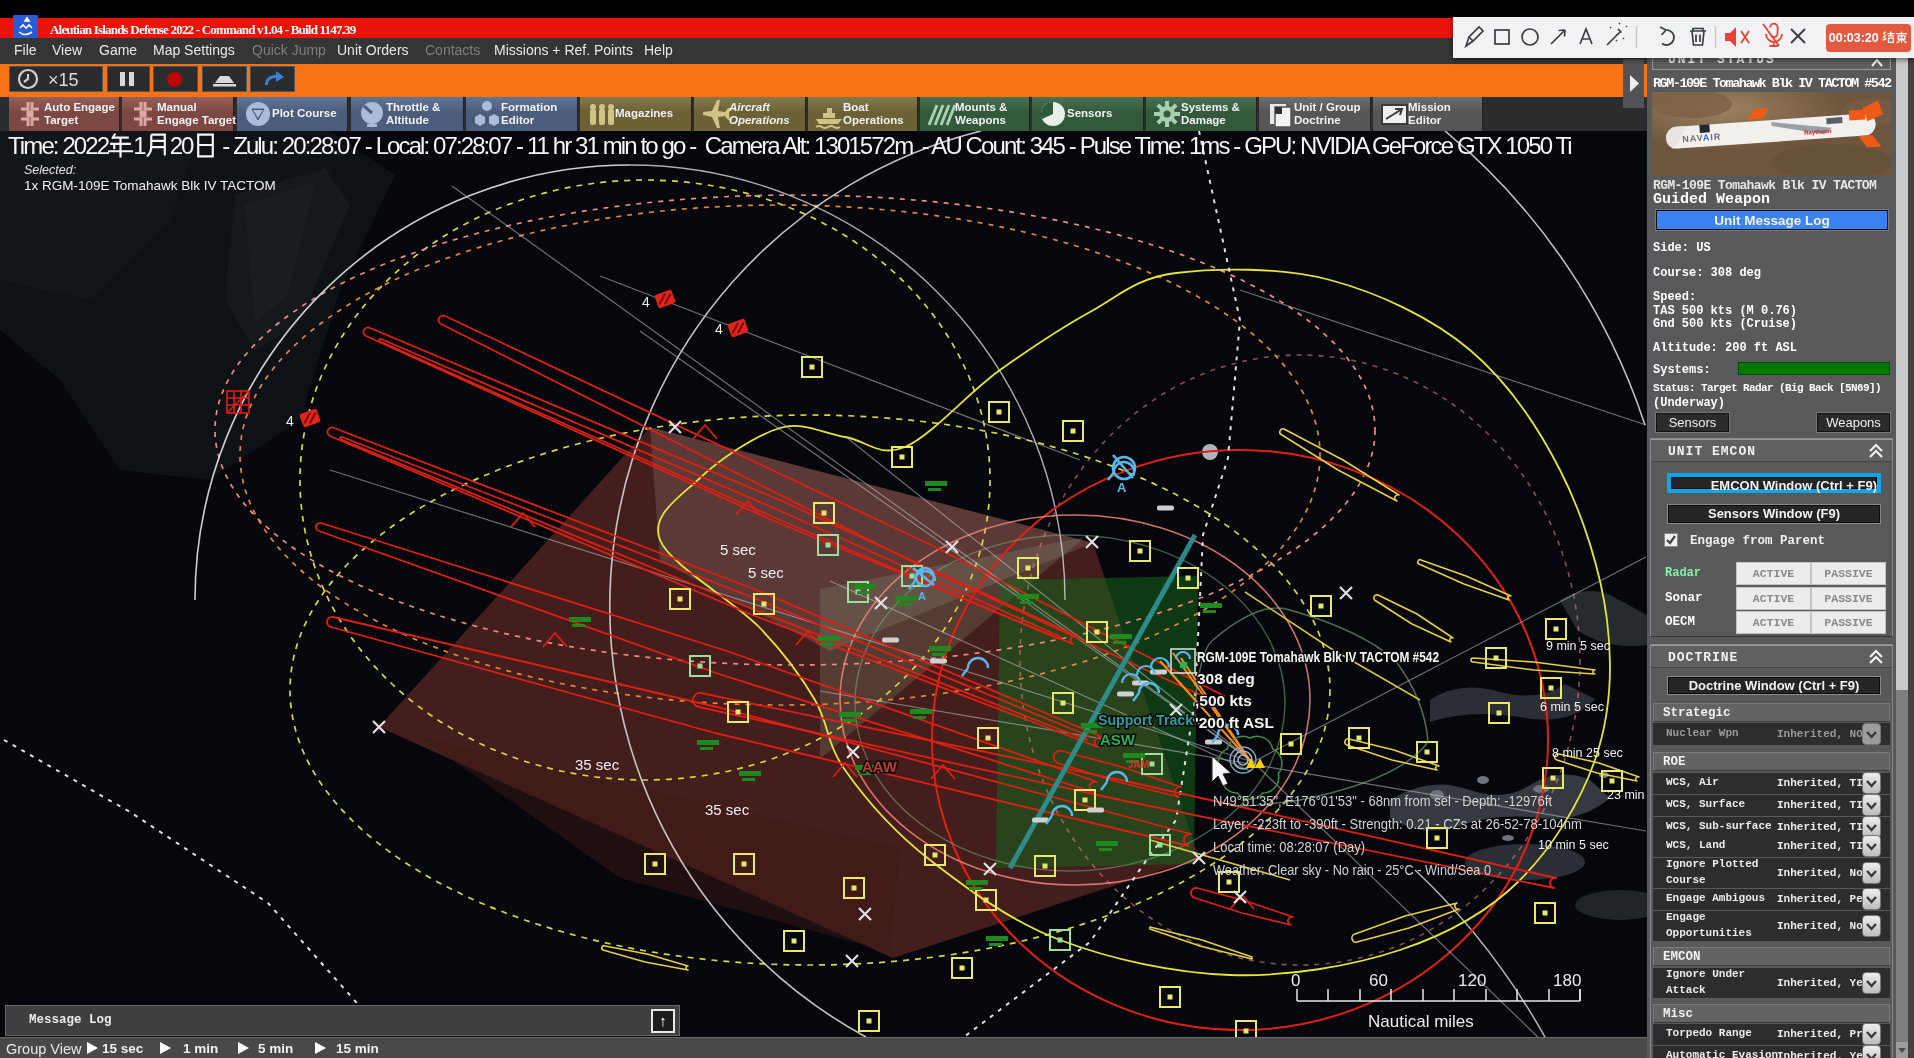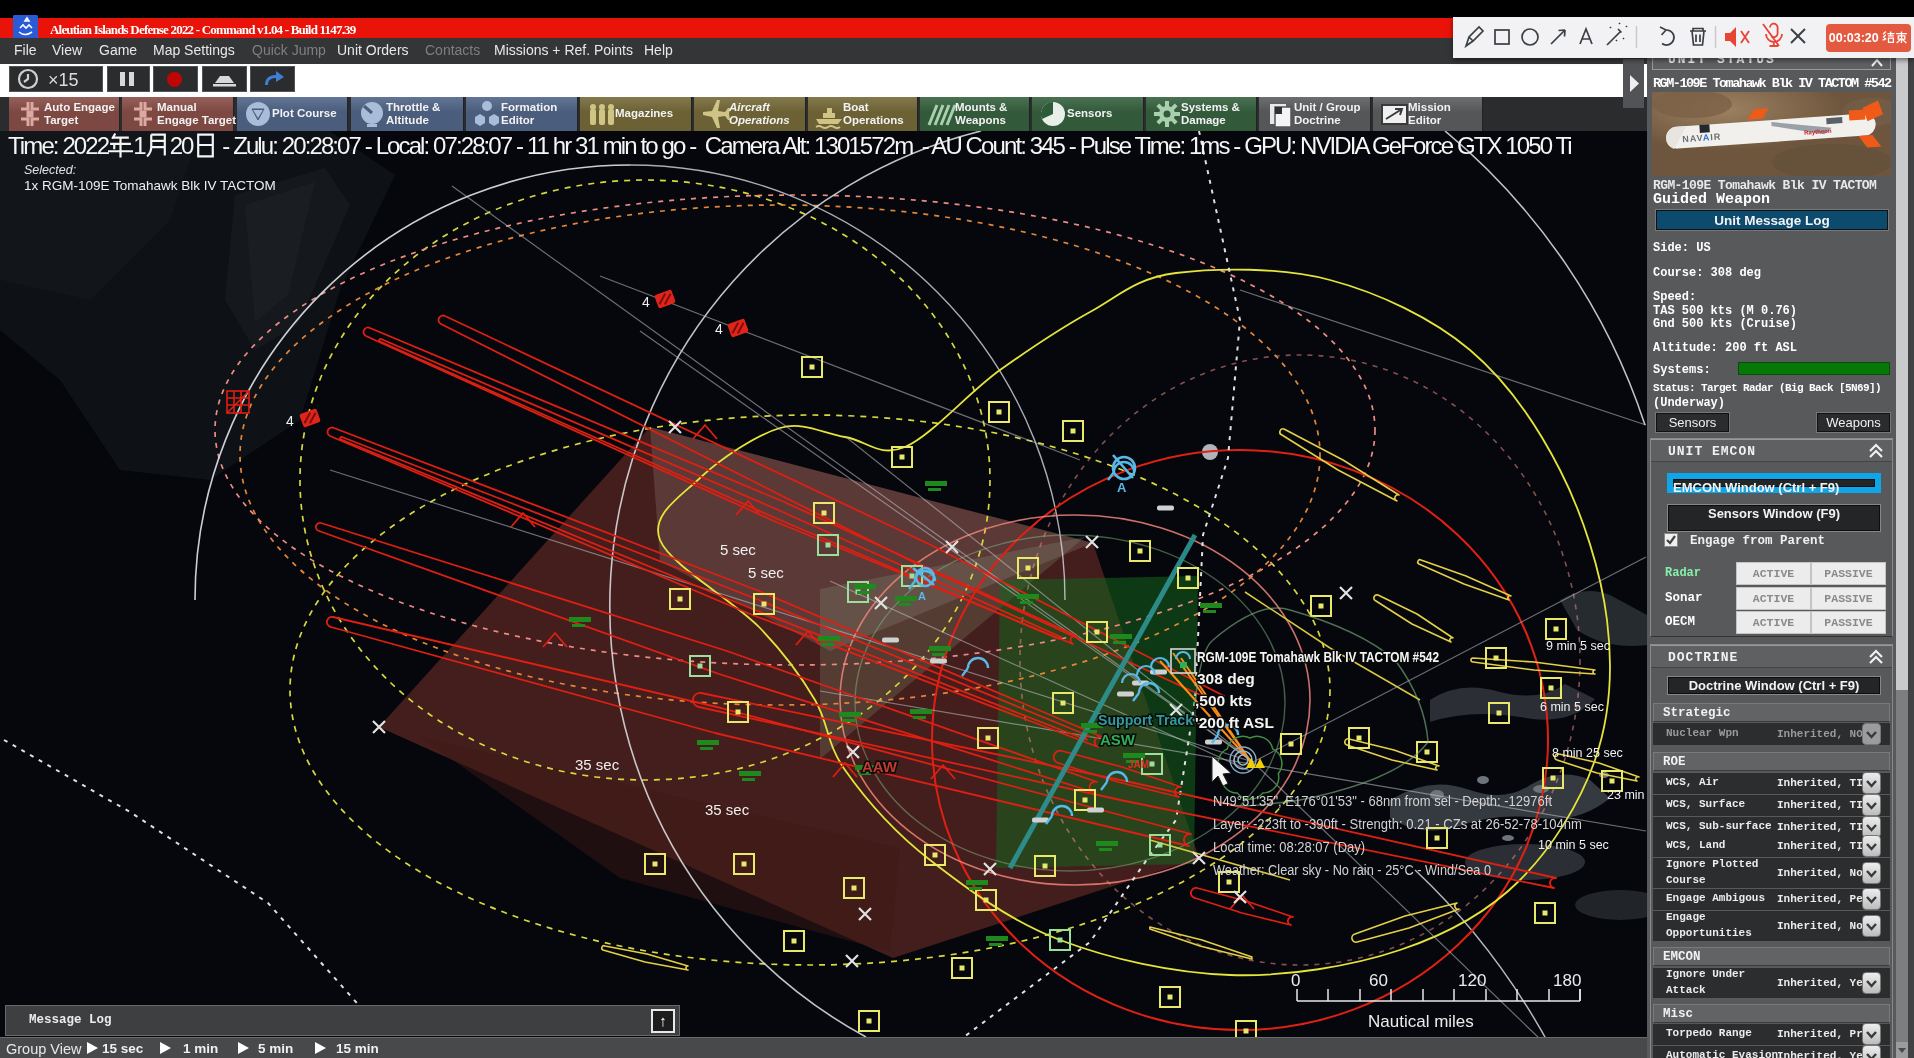--- a/index.html
+++ b/index.html
@@ -3,21 +3,21 @@
 <meta charset="utf-8">
 <style>
   * { margin:0; padding:0; box-sizing:border-box; }
   html,body { width:1914px; height:1058px; background:#000; overflow:hidden;
     font-family:"Liberation Sans", sans-serif; }
   #titlebar { position:absolute; left:0; top:18px; width:1914px; height:20px; background:#ea1309; }
   #titlebar .ticon { position:absolute; left:13px; top:-3px; width:25px; height:25px; background:#2a5bd7; border-radius:2px; }
   #titlebar .ttext { position:absolute; left:50px; top:2px; color:#fff; font-size:13px; letter-spacing:-0.8px; font-weight:bold; line-height:20px; white-space:nowrap;font-family:Liberation Serif, serif; }
   #menubar { position:absolute; left:0; top:38px; width:1647px; height:26px; background:#333537; color:#e8e8e8; font-size:14px; }
   #menubar span { position:absolute; top:4px; }
-  #toolbar1 { position:absolute; left:0; top:64px; width:1773px; height:33px; background:#ffffff; }
+  #toolbar1 { position:absolute; left:0; top:64px; width:1773px; height:33px; background:#f97316; }
   .tb1btn { position:absolute; top:2px; height:26px; background:#2a2c2e; border:1px solid #515355; }
   #toolbar2 { position:absolute; left:0; top:97px; width:1647px; height:34px; background:#2a2c2d; }
   .bigbtn { position:absolute; top:0; height:34px; color:#f2f2f2; font-size:12.5px; font-weight:bold; line-height:1.15; }
   .bigbtn .lbl { position:absolute; left:35px; top:50%; transform:translateY(-50%); white-space:nowrap; font-size:11.5px; }
   #maparea { position:absolute; left:0; top:131px; width:1647px; height:927px; background:#05070c; overflow:hidden; }
   #infobar { position:absolute; left:8px; top:132px; width:1640px; color:#f5f5f5; font-size:24px; letter-spacing:-1.9px; white-space:nowrap; z-index:30; overflow:hidden; }
   #selected { position:absolute; left:24px; top:163px; color:#e2e2e2; font-size:12.5px; z-index:30;font-style:italic; }
   #selected2 { position:absolute; left:24px; top:178px; color:#efefef; font-size:13.5px; z-index:30; }
   #msglog { position:absolute; left:5px; top:1005px; width:675px; height:31px; background:#3d3f41; border:1px solid #686868; z-index:31; }
   #msglog .t { position:absolute; left:23px; top:7px; color:#ececec; font-family:"Liberation Mono",monospace; font-weight:bold; font-size:12.5px; }
@@ -646,41 +646,41 @@
 <path d="M212 22 l16 -6 l4 14 l-16 6 Z" fill="#ef5a18"></path>
 <path d="M206 50 l14 0 l8 12 l-14 0 Z" fill="#ef5a18"></path>
 <path d="M96 26 l16 0 l6 -10 l-14 0 Z" fill="#ef5a18"></path>
 <path d="M120 30 l60 10 l-8 6 l-52 -12 Z" fill="#9aa0a8"></path>
 <text x="30" y="44" font-size="9" fill="#6a7078" font-family="Liberation Sans" font-weight="bold" letter-spacing="1">NAV<tspan fill="#2a6fd6">A</tspan>IR</text>
 <text x="152" y="45" font-size="6" fill="#c02020" font-family="Liberation Sans" font-weight="bold">Raytheon</text>
 </g>
 </svg>
 <div class="mono" style="position:absolute;left:6px;top:140px;color:#e8e8e8;font-size:13px;letter-spacing:-0.6px;white-space:nowrap">RGM-109E Tomahawk Blk IV TACTOM</div>
 <div class="mono" style="position:absolute;left:6px;top:153px;color:#fff;font-size:15px">Guided Weapon</div>
-<div style="position:absolute;left:8px;top:171px;width:234px;height:22px;background:#0c4a6e;border:1px solid #777;box-shadow:inset 0 0 0 1px #111;color:#f2f2f2;font-size:13.5px;font-weight:bold;text-align:center;line-height:21px">Unit Message Log</div>
+<div style="position:absolute;left:8px;top:171px;width:234px;height:22px;background:#3b82f6;border:1px solid #777;box-shadow:inset 0 0 0 1px #111;color:#f2f2f2;font-size:13.5px;font-weight:bold;text-align:center;line-height:21px">Unit Message Log</div>
 <div class="mono" style="position:absolute;left:6px;top:203px;color:#fff;font-size:12px;white-space:nowrap">Side: US</div>
 <div class="mono" style="position:absolute;left:6px;top:228px;color:#fff;font-size:12px;white-space:nowrap">Course: 308 deg</div>
 <div class="mono" style="position:absolute;left:6px;top:252px;color:#fff;font-size:12px;white-space:nowrap">Speed:</div>
 <div class="mono" style="position:absolute;left:6px;top:266px;color:#fff;font-size:12px;white-space:nowrap">TAS 500 kts (M 0.76)</div>
 <div class="mono" style="position:absolute;left:6px;top:279px;color:#fff;font-size:12px;white-space:nowrap">Gnd 500 kts (Cruise)</div>
 <div class="mono" style="position:absolute;left:6px;top:303px;color:#fff;font-size:12px;white-space:nowrap">Altitude: 200 ft ASL</div>
 <div class="mono" style="position:absolute;left:6px;top:325px;color:#fff;font-size:12px;white-space:nowrap">Systems:</div>
 <div style="position:absolute;left:91px;top:324px;width:152px;height:13px;background:#067806;border:1px solid #0a4a0a"></div>
 <div class="mono" style="position:absolute;left:6px;top:344px;width:240px;color:#fff;font-size:11px;letter-spacing:-0.6px;white-space:nowrap">Status: Target Radar (Big Back [5N69])</div>
 <div class="mono" style="position:absolute;left:6px;top:358px;color:#fff;font-size:12px">(Underway)</div>
 <div style="position:absolute;left:8px;top:374px;width:75px;height:21px;background:#2a2c2e;border:1px solid #777;box-shadow:inset 0 0 0 1px #111;color:#f0f0f0;font-size:13px;text-align:center;line-height:19px">Sensors</div>
 <div style="position:absolute;left:169px;top:374px;width:75px;height:21px;background:#2a2c2e;border:1px solid #777;box-shadow:inset 0 0 0 1px #111;color:#f0f0f0;font-size:13px;text-align:center;line-height:19px">Weapons</div>
 <div style="position:absolute;left:3px;top:400px;width:243px;height:199px;border:1px solid #8a8a8a;border-bottom-color:#333"></div>
 <div style="position:absolute;left:4px;top:401px;width:241px;height:23px;background:#5e6062;border-bottom:1px solid #444;border-top:1px solid #999"></div>
 <div class="mono" style="position:absolute;left:21px;top:406px;color:#f2f2f2;font-size:13px;letter-spacing:1px">UNIT EMCON</div>
 <svg style="position:absolute;left:221px;top:405px" width="16" height="16">
       <path d="M2 8 L8 2 L14 8 M2 14 L8 8 L14 14" stroke="#f0f0f0" stroke-width="2.2" fill="none"></path>
     </svg>
-<div style="position:absolute;left:20px;top:435px;width:214px;height:20px;background:#232527;border:6px solid #0ea5e9;box-shadow:inset 0 0 0 1px #0d0d0d;color:#f2f2f2;font-size:13px;font-weight:bold;text-align:left;line-height:18px">EMCON Window (Ctrl + F9)</div>
-<div style="position:absolute;left:20px;top:466px;width:214px;height:28px;background:#232527;border:1px solid #888;box-shadow:inset 0 0 0 1px #0d0d0d;color:#f2f2f2;font-size:13px;font-weight:bold;text-align:center;line-height:18px">Sensors Window (F9)</div>
+<div style="position:absolute;left:20px;top:435px;width:214px;height:20px;background:#232527;border:4px solid #0ea5e9;box-shadow:inset 0 0 0 1px #0d0d0d;color:#f2f2f2;font-size:13px;font-weight:bold;text-align:right;line-height:18px">EMCON Window (Ctrl + F9)</div>
+<div style="position:absolute;left:20px;top:466px;width:214px;height:20px;background:#232527;border:1px solid #888;box-shadow:inset 0 0 0 1px #0d0d0d;color:#f2f2f2;font-size:13px;font-weight:bold;text-align:center;line-height:18px">Sensors Window (F9)</div>
 <div style="position:absolute;left:17px;top:495px;width:14px;height:14px;background:#f0f0f0;border:1px solid #888"></div>
 <svg style="position:absolute;left:17px;top:495px" width="14" height="14">
       <path d="M3 7 L6 10 L11 3" stroke="#444" stroke-width="2.2" fill="none"></path>
     </svg>
 <div class="mono" style="position:absolute;left:43px;top:496px;color:#f0f0f0;font-size:12.5px">Engage from Parent</div>
 <div class="mono" style="position:absolute;left:18px;top:528px;color:#86efac;font-size:12px">Radar</div>
 <div class="mono" style="position:absolute;left:89px;top:524px;width:75px;height:23px;background:#ececec;border:1px solid #c4c4c4;color:#8a8a8a;font-size:11.5px;text-align:center;line-height:22px">ACTIVE</div>
 <div class="mono" style="position:absolute;left:164px;top:524px;width:75px;height:23px;background:#ececec;border:1px solid #c4c4c4;color:#8a8a8a;font-size:11.5px;text-align:center;line-height:22px">PASSIVE</div>
 <div class="mono" style="position:absolute;left:18px;top:553px;color:#fff;font-size:12.5px">Sonar</div>
 <div class="mono" style="position:absolute;left:89px;top:549px;width:75px;height:23px;background:#ececec;border:1px solid #c4c4c4;color:#8a8a8a;font-size:11.5px;text-align:center;line-height:22px">ACTIVE</div>

